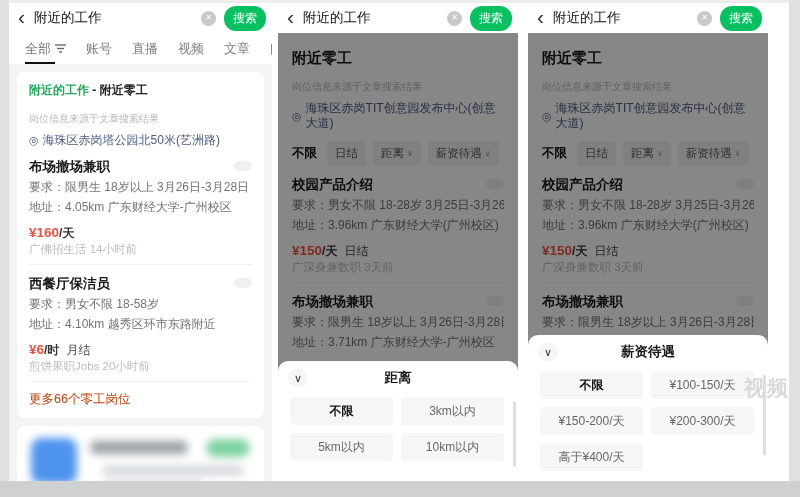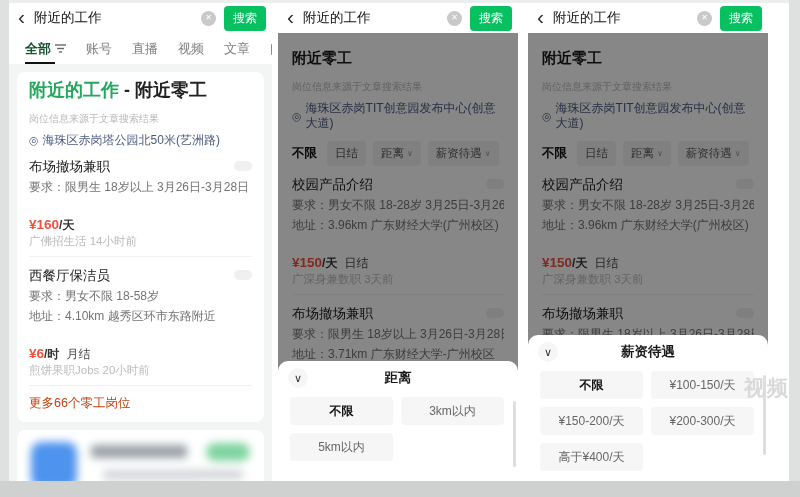--- a/index.html
+++ b/index.html
@@ -17,46 +17,46 @@
   #phone-right{left:528px;width:240px}
 
   
   .searchbar{height:30px;display:flex;align-items:center;padding:0 6px 0 9px;background:#fff;
              position:relative;z-index:8}
   .back{font-size:21px;color:#2a2a2a;line-height:1;margin:-3px 9px 0 0;font-weight:400}
   .query{font-size:13.5px;color:#111;flex:1}
   .clear{width:15px;height:15px;border-radius:50%;background:#c9c9c9;color:#fff;
          display:flex;align-items:center;justify-content:center;margin-right:8px;flex:none}
   .clear span{font-size:8px;line-height:1}
-  .search-btn{background:#07c160;color:#fff;font-size:12px;padding:4px 9px;border-radius:4px;
+  .search-btn{background:#07c160;color:#fff;font-size:12px;padding:4px 9px;border-radius:12px;
               border:none;flex:none;cursor:pointer}
 
   
   .tabs{height:31px;display:flex;align-items:center;gap:20px;padding:0 0 0 16px;
         border-bottom:1px solid #ededed;background:#fff;white-space:nowrap;overflow:hidden}
   .tab{font-size:13px;color:#7f7f7f;position:relative;height:100%;display:flex;
        align-items:center;gap:4px;flex:none}
-  .tab.active{color:#14532d;font-weight:bold}
+  .tab.active{color:#737373;font-weight:normal}
   .tab.active::after{content:"";position:absolute;left:0;bottom:0;width:30px;height:2px;background:#111}
   .filter-ic{display:block}
 
   .content{position:absolute;left:0;top:61px;right:0;bottom:0;background:#f3f4f4;overflow:hidden}
   .card{background:#fff;border-radius:8px;margin:8px 8px 0;padding:10px 12px}
-  .card-title{font-size:18px;font-weight:bold;color:#222;line-height:17px}
+  .card-title{font-size:12px;font-weight:bold;color:#222;line-height:17px}
   .green{color:#22a95c}
   .src{font-size:10px;color:#b6b6b6;margin-top:12px;line-height:15px}
   .loc{font-size:12px;color:#4b5a80;margin-top:7px;line-height:15px;display:flex;
        align-items:center;gap:4px}
   .loc-icon{font-size:11px;line-height:1}
 
   .job{margin-top:10px;position:relative}
-  .job-title{font-size:13.5px;font-weight:normal;color:#1a1a1a;line-height:17px}
+  .job-title{font-size:13.5px;font-weight:bold;color:#1a1a1a;line-height:17px}
   .job-fav{position:absolute;right:0;top:3px;width:18px;height:10px;background:#f0f0f0;border-radius:5px}
   .job-line{font-size:12px;color:#737373;margin-top:5px;line-height:15px;white-space:nowrap;overflow:hidden}
-  .price-line{margin-top:20px;line-height:17px}
+  .price-line{margin-top:8px;line-height:17px}
   .price{color:#f0513c;font-weight:bold;font-size:13.5px}
   .unit{color:#333;font-weight:bold;font-size:12px}
   .ptag{color:#474747;font-size:12px;margin-left:7px}
   .meta{font-size:11.5px;color:#bcbcbc;line-height:14px}
   .hr{height:1px;background:#f1f1f1;margin-top:8px}
   .more{font-size:12.5px;color:#c2410c;padding-top:9px}
 
   
   .blur-card{height:72px;position:relative;margin:8px 8px 0;background:#fff;border-radius:8px;overflow:hidden}
   .blur-inner{position:absolute;inset:0;filter:blur(4px)}
@@ -147,20 +147,21 @@
       <div class="src">岗位信息来源于文章搜索结果</div>
       <div class="loc">
         <span class="loc-icon">◎</span>
         <span>海珠区赤岗塔公园北50米(艺洲路)</span>
       </div>
 
       <div class="job">
         <div class="job-title">布场撤场兼职</div>
         <span class="job-fav"></span>
         <div class="job-line">要求：限男生  18岁以上  3月26日-3月28日</div>
+        <div class="job-line">地址：4.05km 广东财经大学-广州校区</div>
         <div class="price-line">
           <span class="price">¥160</span><span class="unit">/天</span><span class="ptag"></span>
         </div>
         <div class="meta">广佛招生活  14小时前</div>
       </div>
       <div class="hr"></div>
 
       <div class="job">
         <div class="job-title">西餐厅保洁员</div>
         <span class="job-fav"></span>
@@ -255,20 +256,21 @@
     <div class="sheet-head">
       <span class="collapse">
           <span>∨</span>
         </span>
       <span class="sheet-title">距离</span>
     </div>
     <div class="opts">
       <div class="opt sel">不限</div>
       <div class="opt">3km以内</div>
       <div class="opt">5km以内</div>
+      <div class="opt">10km以内</div>
     </div>
     <div class="sheet-scroll"></div>
   </div>
 </div>
 
 <div class="phone" id="phone-right">
   <div class="searchbar">
     <span class="back">‹</span>
     <span class="query">附近的工作</span>
     <span class="clear">

